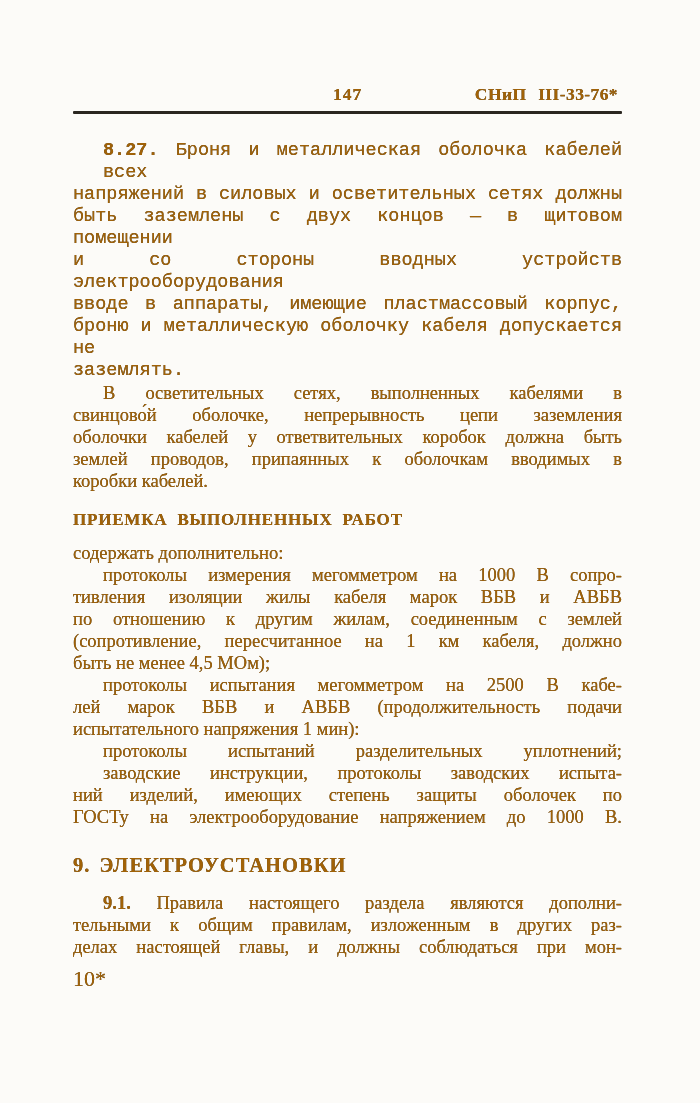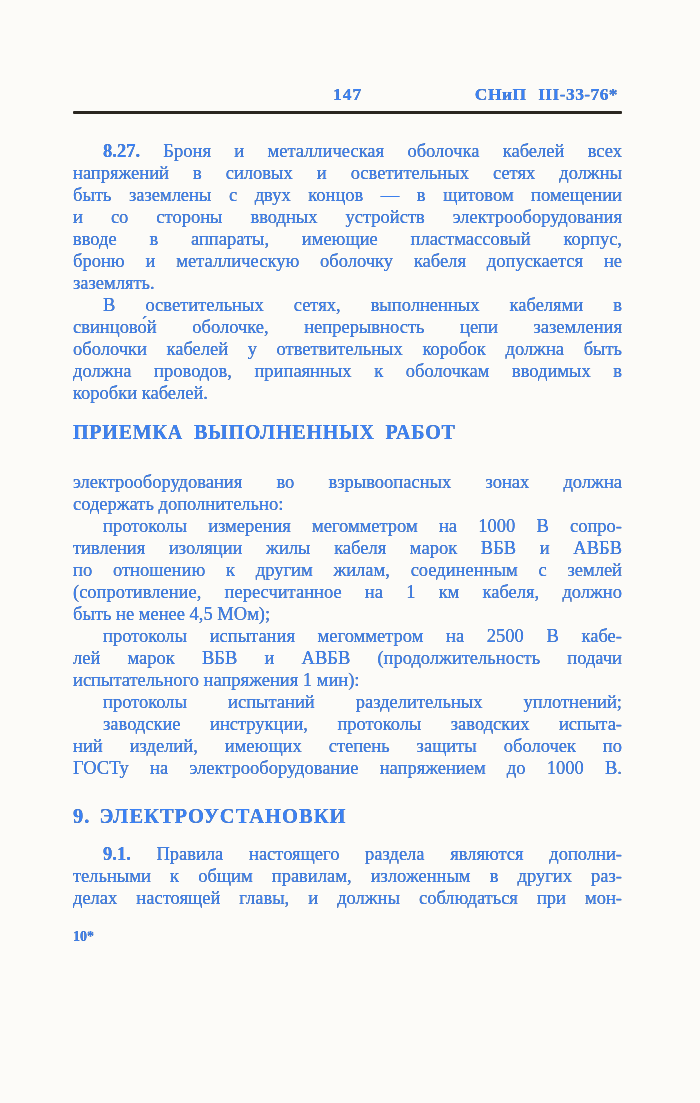--- a/index.html
+++ b/index.html
@@ -7,21 +7,21 @@
     padding: 0;
     background: #fcfbf8;
   }
   .page {
     position: relative;
     width: 700px;
     height: 1103px;
     box-sizing: border-box;
     padding: 0 78px 0 73px;
     background: #fcfbf8;
-    color: #3b82f6;
+    color: #a16207;
     font-family: "Liberation Serif", "DejaVu Serif", serif;
     overflow: hidden;
     text-shadow: 0 0 0.35px rgba(33,29,23,0.85);
   }
   
   .runhead {
     position: relative;
     padding-top: 84px;
     height: 24px;
     font-weight: 700;
@@ -41,53 +41,53 @@
     letter-spacing: 0.4px;
   }
   .rule {
     height: 3px;
     background: #2a2620;
     margin-top: 3px;
     border-radius: 1px;
   }
   
   .para { margin: 0; }
-  .para.first-block { margin-top: 26px; }
+  .para.first-block { margin-top: 26px; font-family: Liberation Mono, monospace; }
   .ln {
     font-size: 18.5px;
     line-height: 22px;
     text-align: justify;
     text-align-last: justify;
     text-justify: inter-word;
   }
   .ln.end { text-align-last: left; }
   .ln.ind { padding-left: 30px; }
   .pnum { font-weight: 700; }
   
   .h-run {
     font-weight: 700;
-    font-size: 20px;
+    font-size: 17px;
     line-height: 20px;
     letter-spacing: 0.8px;
     word-spacing: 5px;
-    margin: 18px 0 29px 0;
+    margin: 18px 0 12px 0;
   }
   .h-sect {
     font-weight: 700;
     font-size: 20.5px;
     line-height: 26px;
     letter-spacing: 1px;
     word-spacing: 3px;
     margin: 24px 0 14px 0;
   }
   .sig-mark {
-    font-weight: 700;
-    font-size: 14px;
+    font-weight: 400;
+    font-size: 22px;
     line-height: 22px;
-    margin-top: 17px;
+    margin-top: 10px;
   }
 </style>
 </head>
 <body>
 
 <div class="page">
 
   <div class="runhead">
     <span class="pageno">147</span>
     <span class="doccode">СНиП III-33-76*</span>
@@ -101,28 +101,27 @@
     <div class="ln">и со стороны вводных устройств электрооборудования</div>
     <div class="ln">вводе в аппараты, имеющие пластмассовый корпус,</div>
     <div class="ln">броню и металлическую оболочку кабеля допускается не</div>
     <div class="ln end">заземлять.</div>
   </div>
 
   <div class="para">
     <div class="ln ind">В осветительных сетях, выполненных кабелями в</div>
     <div class="ln">свинцово́й оболочке, непрерывность цепи заземления</div>
     <div class="ln">оболочки кабелей у ответвительных коробок должна быть</div>
-    <div class="ln">должна проводов, припаянных к оболочкам вводимых в</div>
+    <div class="ln">землей проводов, припаянных к оболочкам вводимых в</div>
     <div class="ln end">коробки кабелей.</div>
   </div>
 
   <div class="h-run">ПРИЕМКА ВЫПОЛНЕННЫХ РАБОТ</div>
 
   <div class="para">
-    <div class="ln">электрооборудования во взрывоопасных зонах должна</div>
     <div class="ln end">содержать дополнительно:</div>
   </div>
 
   <div class="para">
     <div class="ln ind">протоколы измерения мегомметром на 1000 В сопро-</div>
     <div class="ln">тивления изоляции жилы кабеля марок ВБВ и АВБВ</div>
     <div class="ln">по отношению к другим жилам, соединенным с землей</div>
     <div class="ln">(сопротивление, пересчитанное на 1 км кабеля, должно</div>
     <div class="ln end">быть не менее 4,5 МОм);</div>
   </div>

